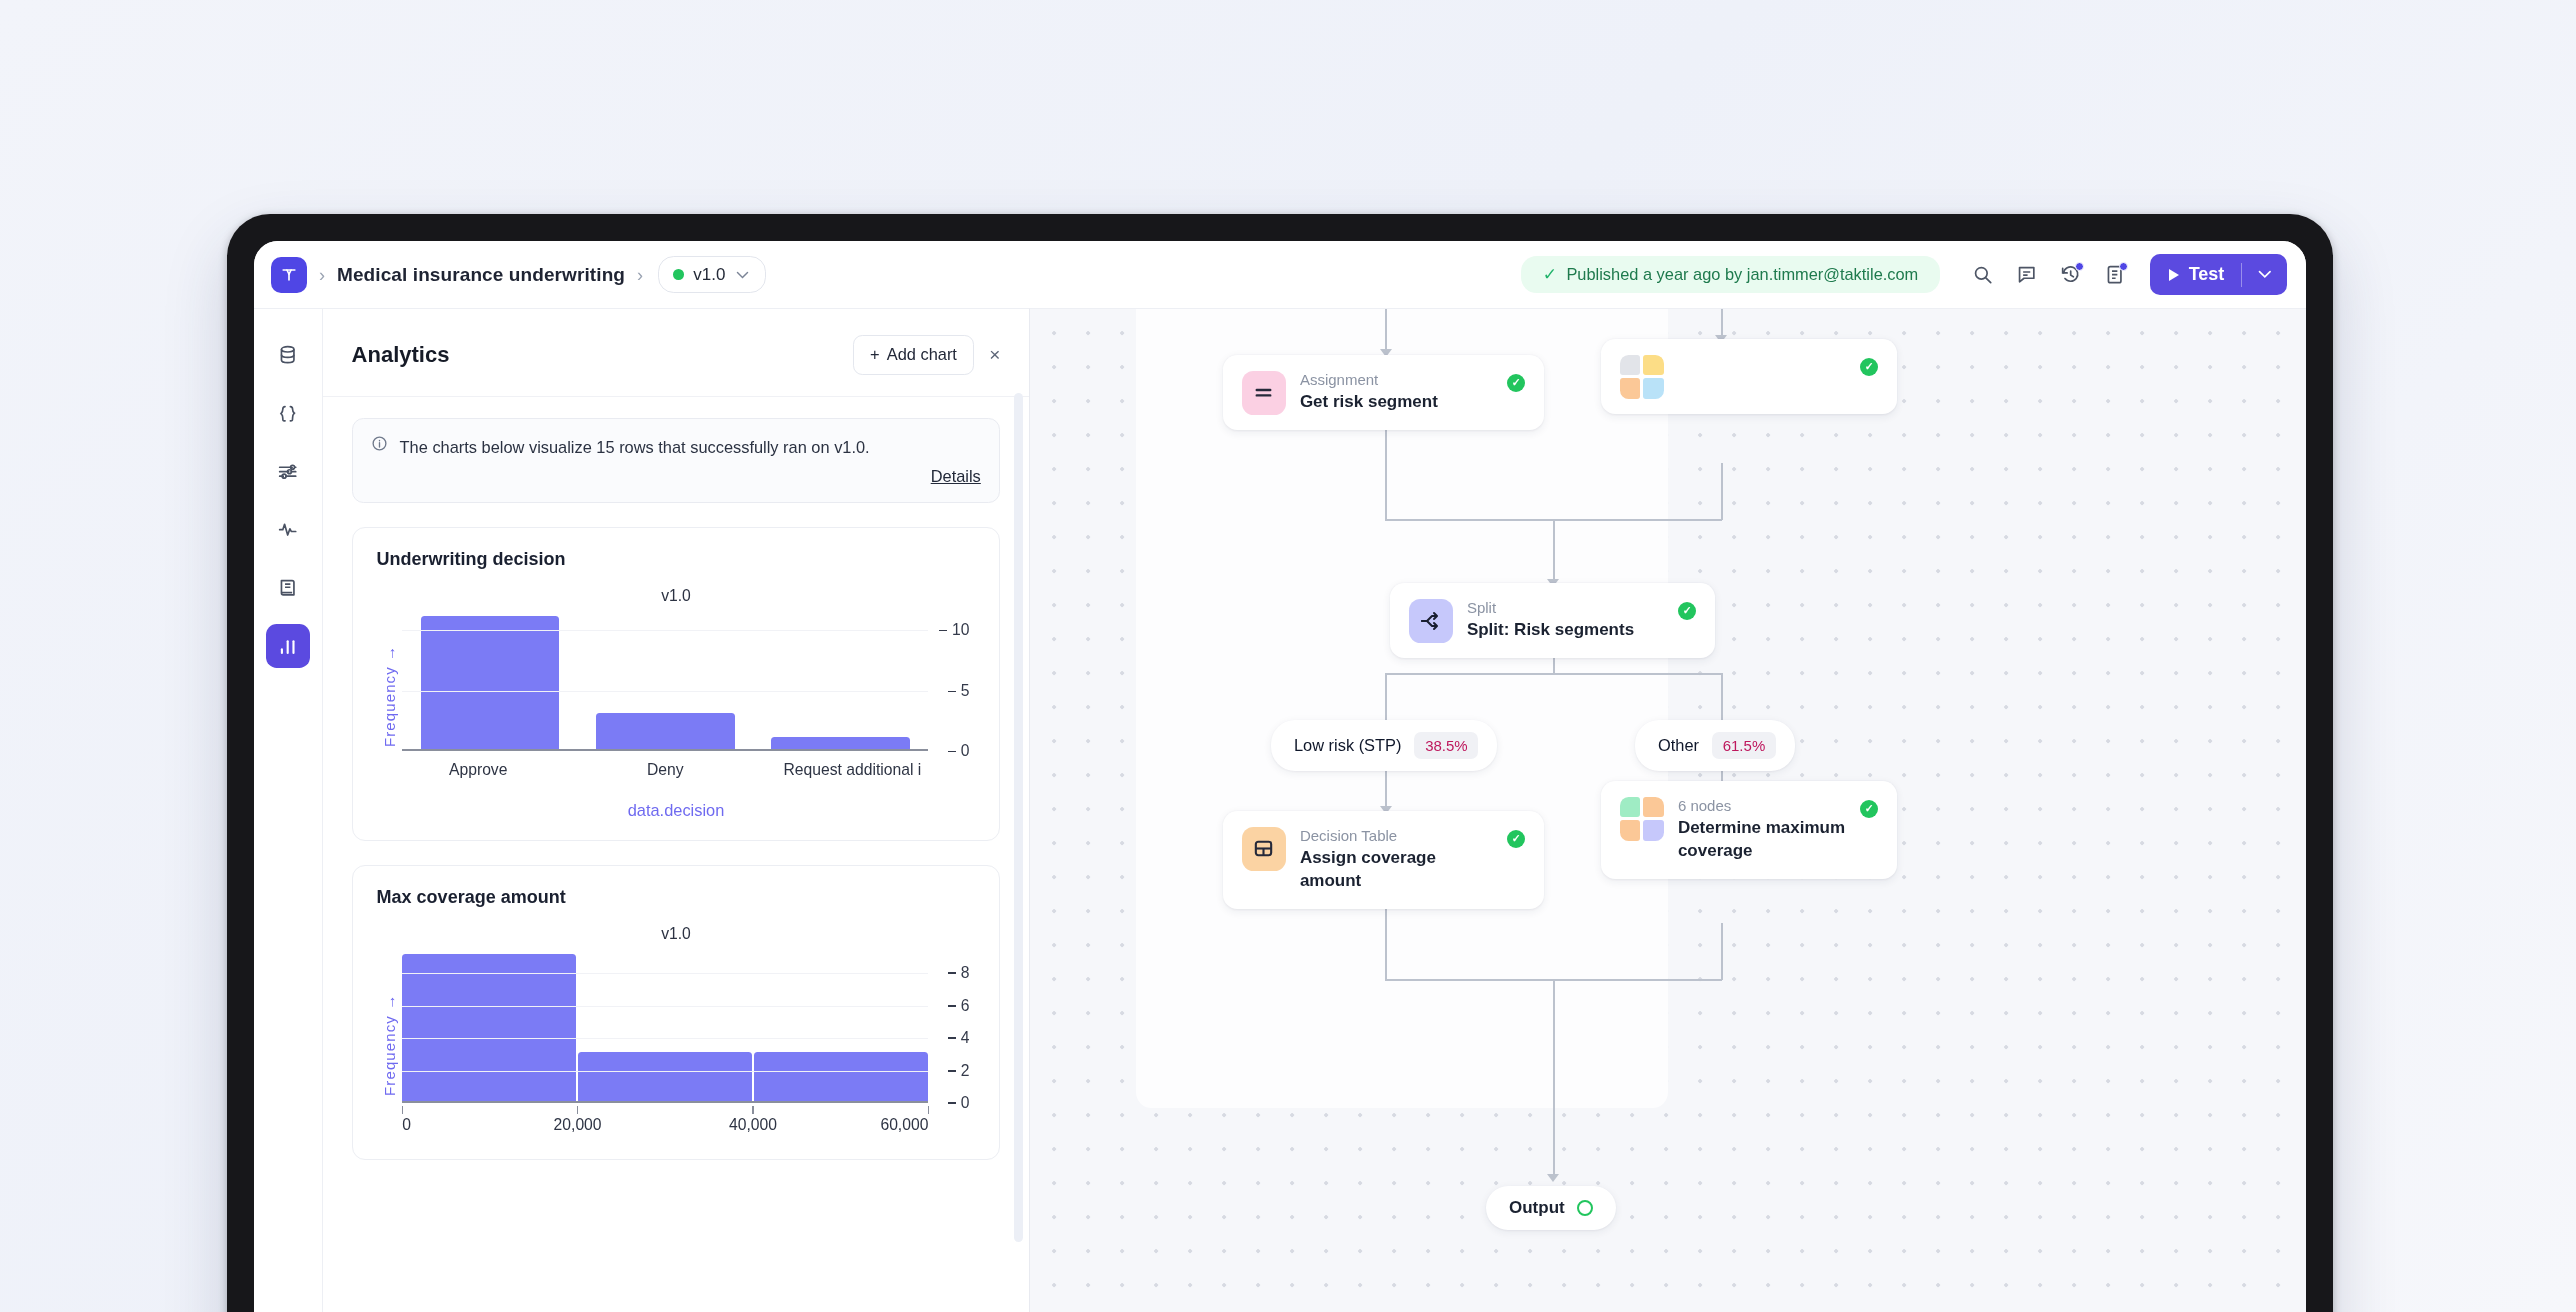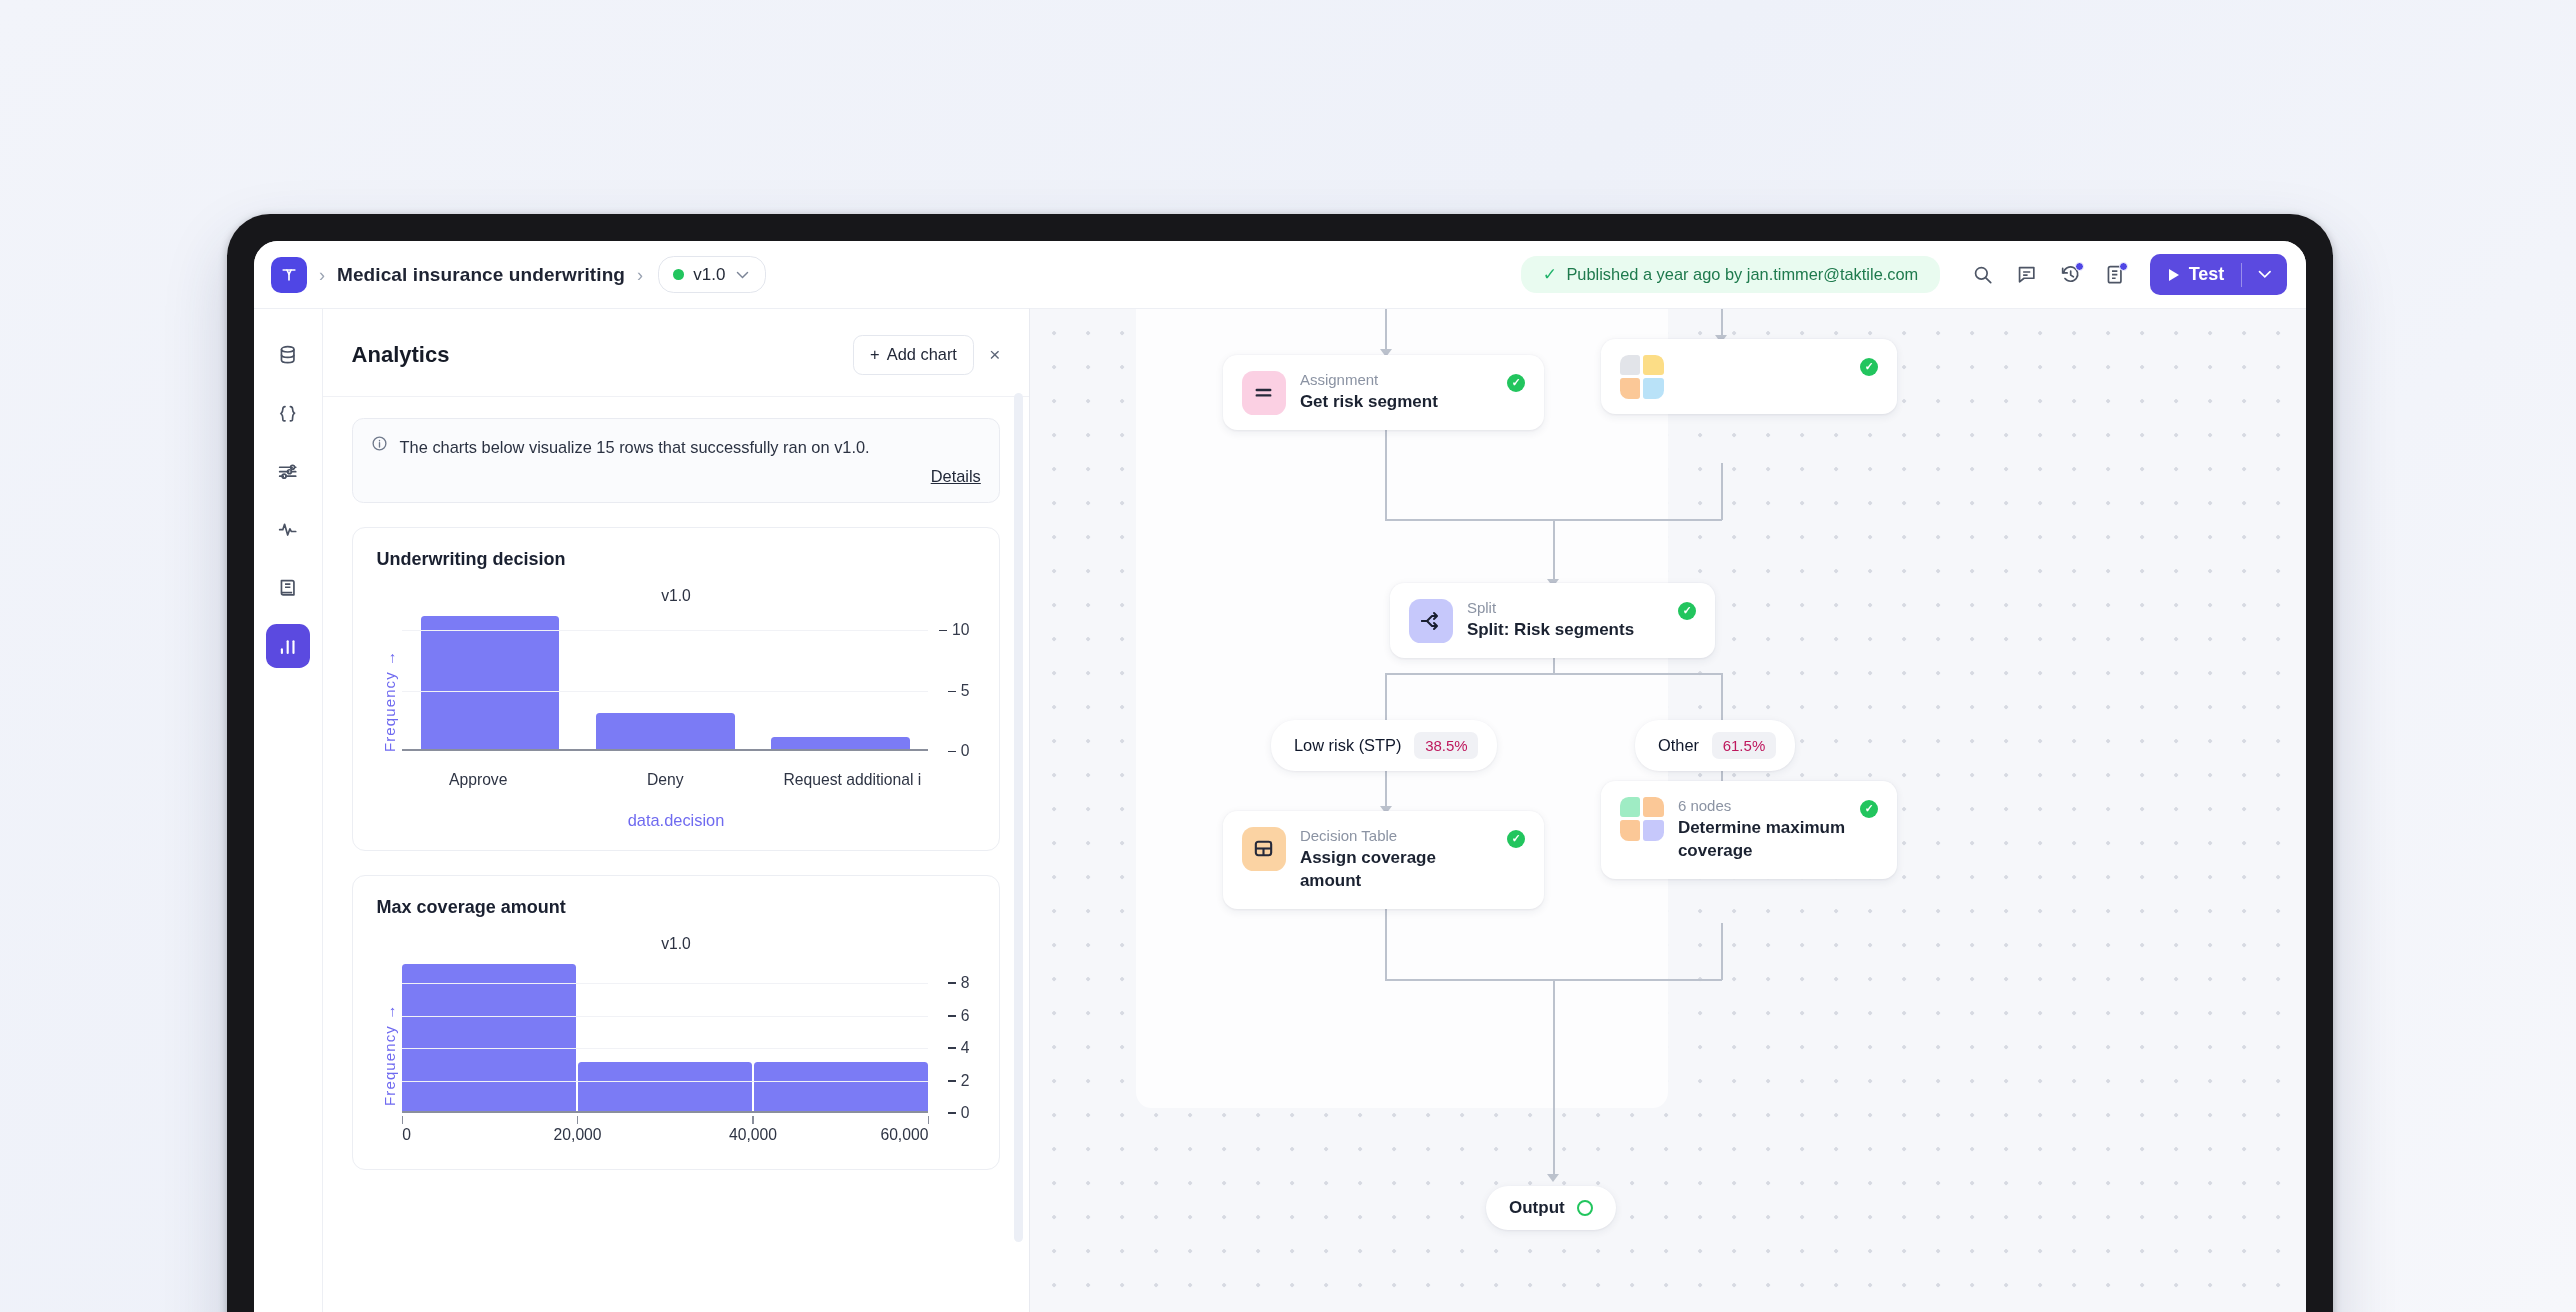--- a/index.html
+++ b/index.html
@@ -150,21 +150,21 @@
   .plot-canvas { position: relative; }
   .gridline { position: absolute; left: 0; right: 0; height: 1.1px; background: #f1f2f6; }
   .axis-baseline { position: absolute; left: 0; right: 0; bottom: 0; height: 1.8px; background: #8a8f9c; }
   .ytick {
     position: absolute; right: -41px; transform: translateY(-50%);
     font-size: 15.7px; color: #343a4a; display: flex; align-items: center; gap: 5px;
   }
   .ytick .dash { width: 7.9px; height: 1.4px; background: #343a4a; display:inline-block; }
   .bars { position: absolute; left:0; right:0; bottom: 1.8px; top:0; display: flex; align-items: flex-end; }
   .bar { background: #7b7bf5; border-radius: 3.6px 3.6px 0 0; }
-  .cat-labels { display: flex; margin-top: 20px; gap: 35px; }
+  .cat-labels { display: flex; margin-top: 10px; gap: 35px; }
   .cat-label { font-size: 15.7px; color: #2e3444; text-align: center; }
   .x-num-axis { position: relative; height: 33px; margin-top: 2.9px; }
   .xtick-mark { position: absolute; top: 0; width: 1.4px; height: 7.9px; background: #8a8f9c; }
   .xtick-label { position: absolute; top: 10px; transform: translateX(-50%); font-size: 15.7px; color: #2e3444; white-space: nowrap; }
   .chart-footer-link { text-align: center; color: #6f6af0; font-size: 16.4px; margin-top: 21.4px; cursor: pointer; }
 
   #panel-scrollbar {
     position: absolute; right: 5.7px; top: 84px; width: 9.3px; height: 849px;
     background: #eceff6; border-radius: 5px;
   }

